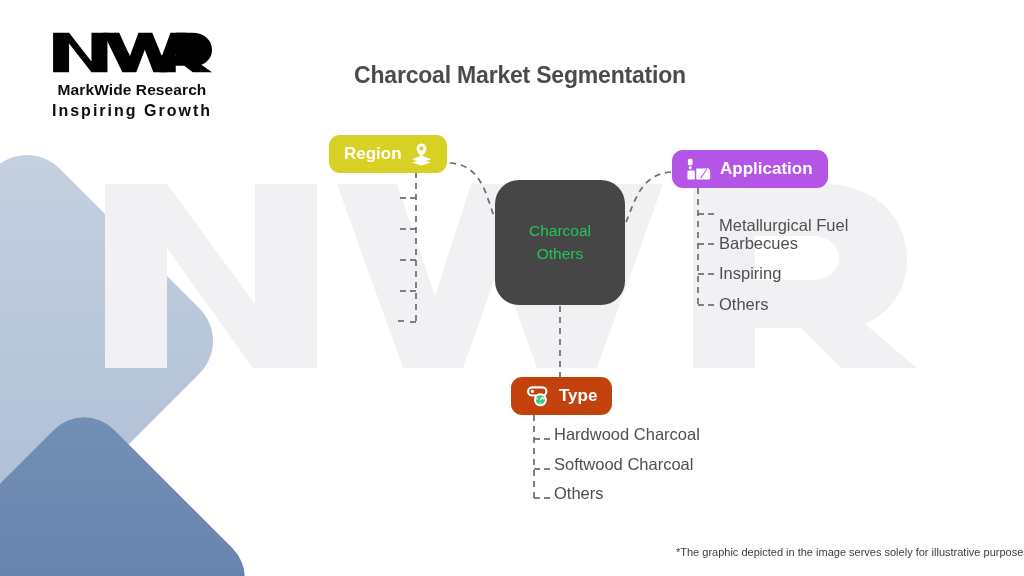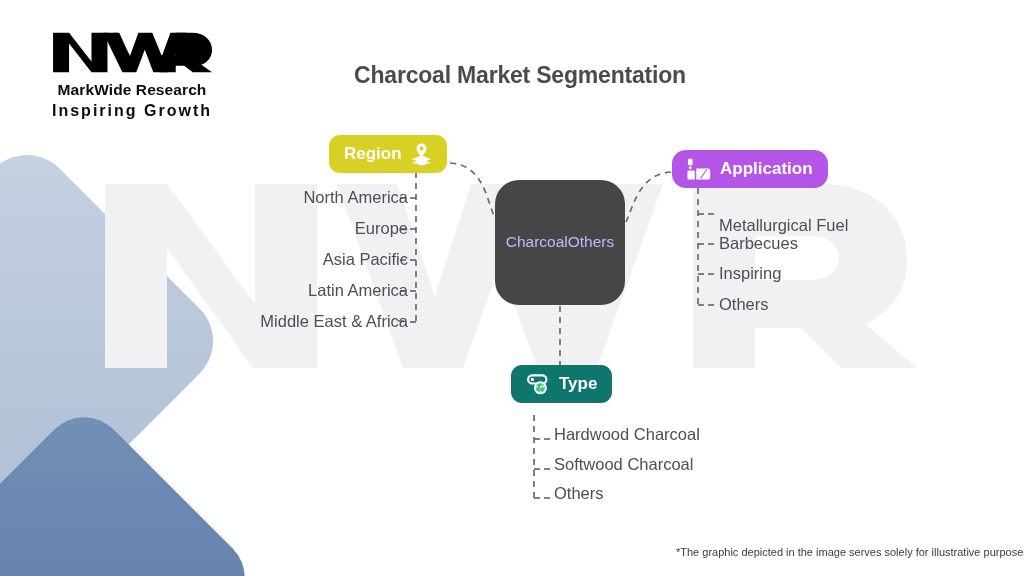--- a/index.html
+++ b/index.html
@@ -103,23 +103,23 @@
 
   
   .center-node {
     position: absolute;
     left: 495px;
     top: 180px;
     width: 130px;
     height: 125px;
     border-radius: 24px;
     background: #464646;
-    color: #c4b5fd;
+    color: #22c55e;
     display: flex;
-    flex-direction: row;
+    flex-direction: column;
     align-items: center;
     justify-content: center;
     font-size: 15.5px;
     line-height: 1.45;
     font-weight: normal;
     text-align: center;
   }
 
   
   .badge {
@@ -141,26 +141,25 @@
 
   .badge-region {
     left: 329px;
     top: 135px;
     background: #d8d125;
   }
   .badge-application {
     left: 672px;
     top: 150px;
     background: #b455e8;
-    border-radius: 14px;
   }
   .badge-type {
     left: 511px;
-    top: 365px;
-    background: #0f766e;
+    top: 377px;
+    background: #c2410c;
   }
 
   
   .leaf-list { position: absolute; }
   .leaf {
     color: #4e4e53;
     font-size: 16.5px;
     line-height: 1;
     white-space: nowrap;
     position: absolute;
@@ -329,27 +328,20 @@
           <path d="M15.6 16.2 L18.2 13.5"></path>
         </g>
         <circle cx="11.9" cy="15.1" r="0.9" fill="#ffffff"></circle>
         <circle cx="19.3" cy="15.1" r="0.9" fill="#ffffff"></circle>
         <circle cx="15.6" cy="20.0" r="0.9" fill="#ffffff"></circle>
       </svg>
     </span>
     <span>Type</span>
   </div>
 
-  <div class="leaf-list region-list">
-    <div class="leaf leaf-right" style="top:0px;">North America</div>
-    <div class="leaf leaf-right" style="top:31px;">Europe</div>
-    <div class="leaf leaf-right" style="top:62px;">Asia Pacific</div>
-    <div class="leaf leaf-right" style="top:93px;">Latin America</div>
-    <div class="leaf leaf-right" style="top:124px;">Middle East &amp; Africa</div>
-  </div>
 
   <div class="leaf-list application-list">
     <div class="leaf leaf-left" style="top:0px;margin-top:12px;">Metallurgical Fuel</div>
     <div class="leaf leaf-left" style="top:30px;">Barbecues</div>
     <div class="leaf leaf-left" style="top:60px;">Inspiring</div>
     <div class="leaf leaf-left" style="top:91px;">Others</div>
   </div>
 
   <div class="leaf-list type-list">
     <div class="leaf leaf-left" style="top:0px;">Hardwood Charcoal</div>

